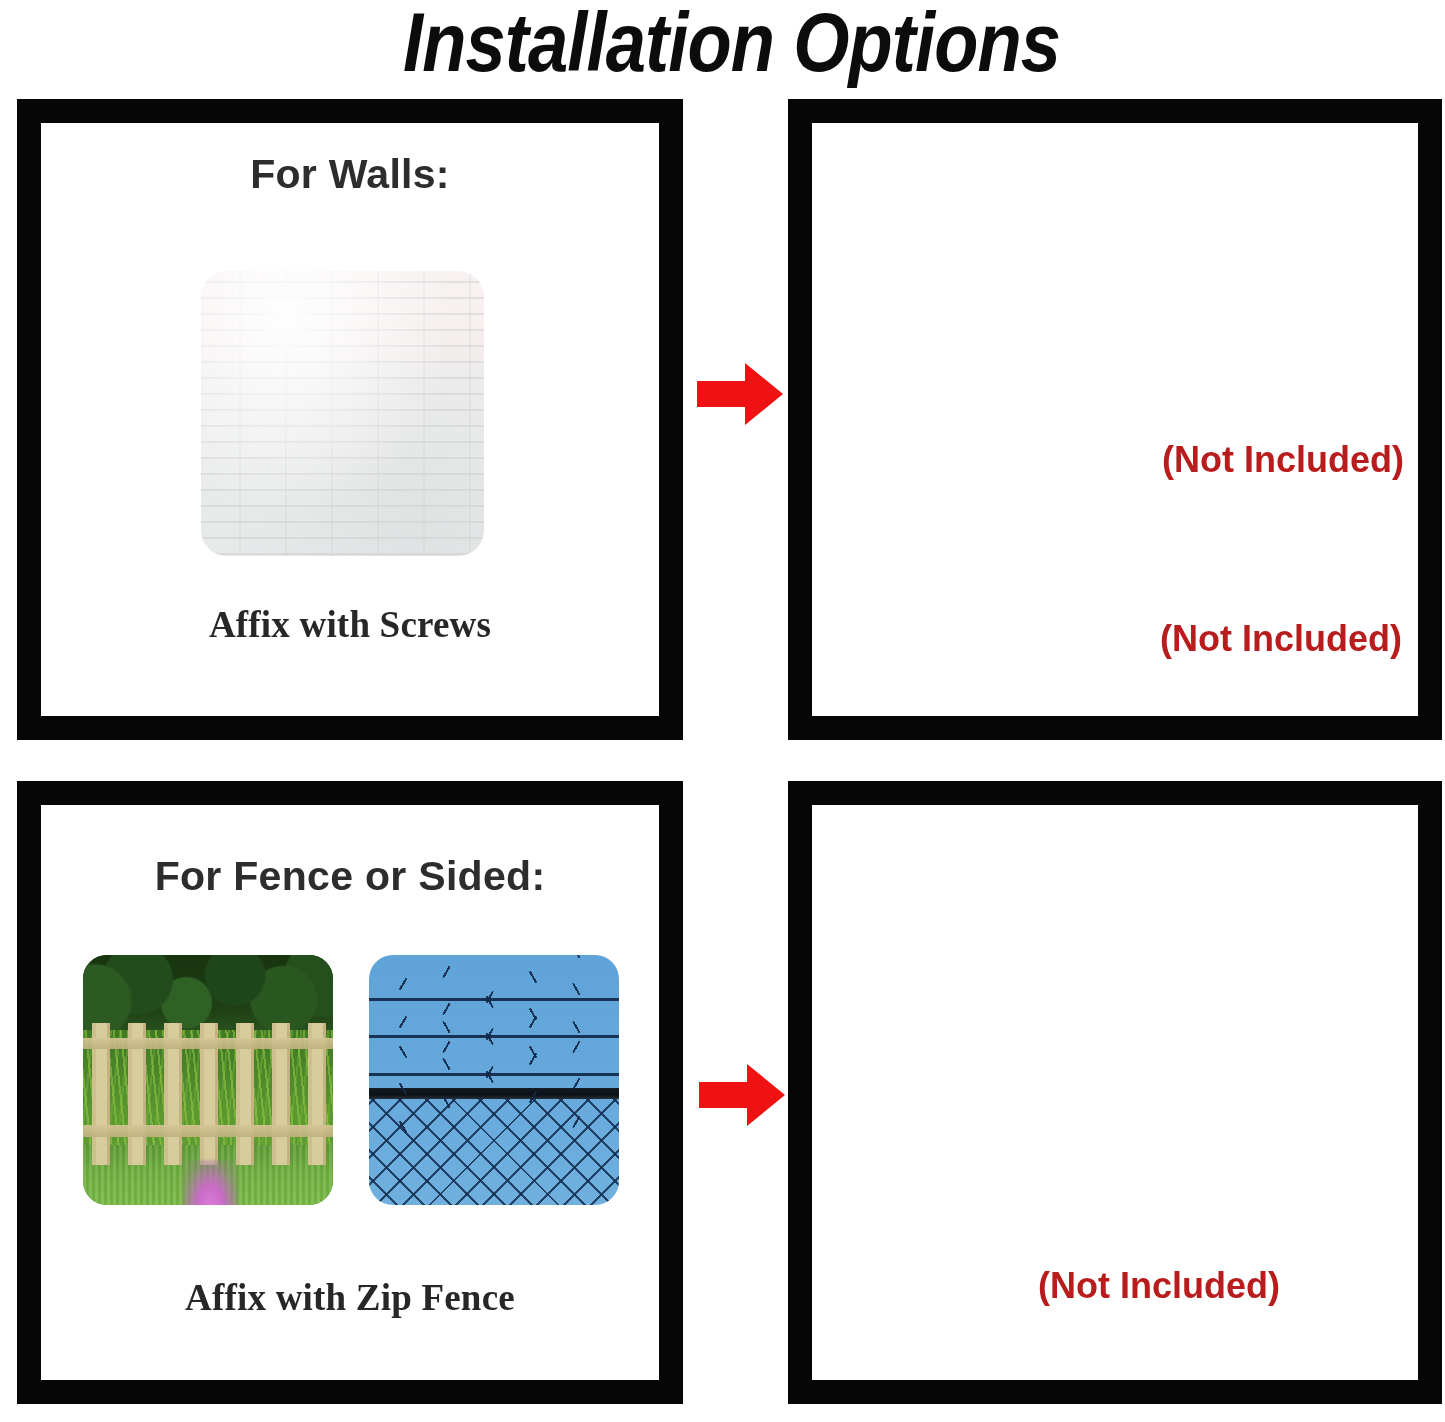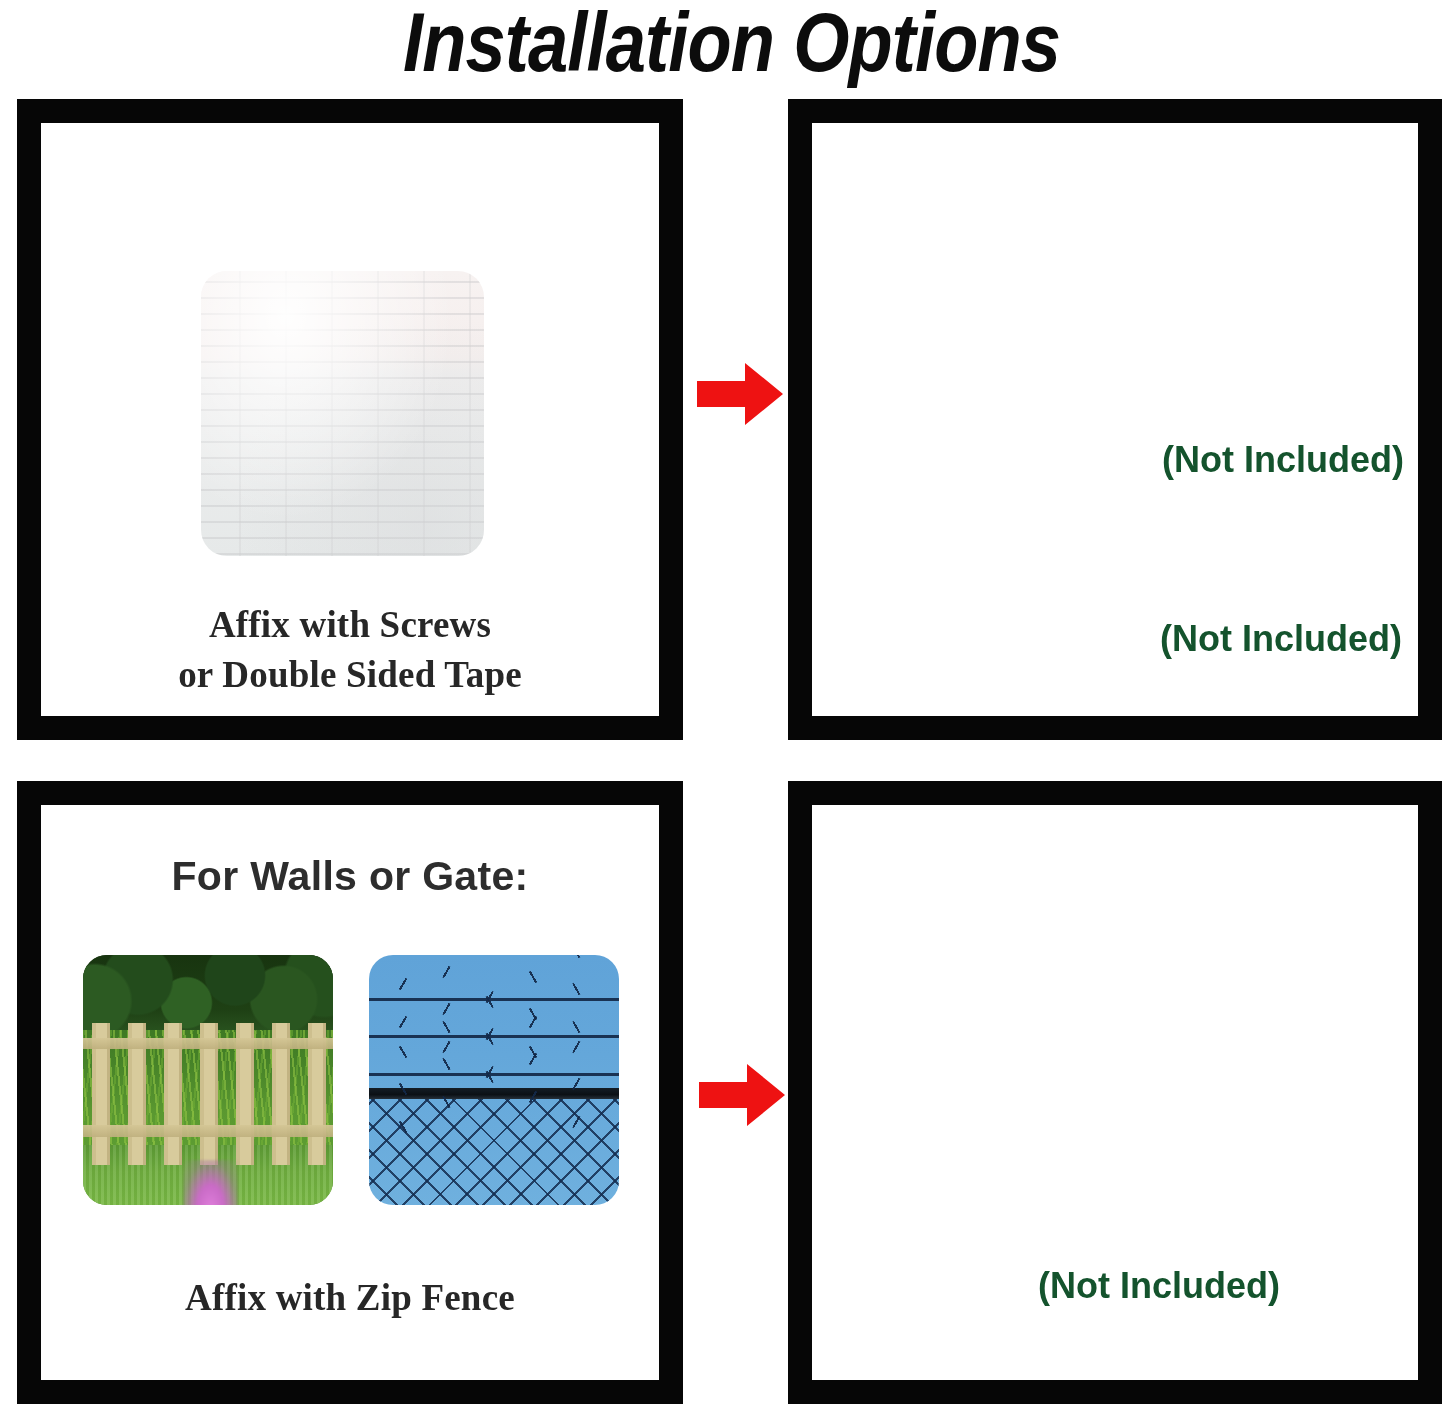--- a/index.html
+++ b/index.html
@@ -77,21 +77,21 @@
     font-weight: 700;
     color: #272727;
     line-height: 50px;
     letter-spacing: 0.2px;
     font-family: Liberation Serif, serif;
   }
   .note {
     position: absolute;
     font-size: 36px;
     font-weight: 700;
-    color: #14532d;
+    color: #b91c1c;
     white-space: nowrap;
   }
 
   
   .arrow {
     position: absolute;
   }
 
   
   #brick {
@@ -245,28 +245,28 @@
 </head>
 <body>
 
 <div id="page">
 
   <div id="title">Installation Options</div>
 
   <div class="panel" id="panel-walls">
     <div class="panel-inner">
 
+      <div class="heading" style="top:28px;">For Walls:</div>
 
       <div id="brick">
         <div class="rows"></div>
         <div class="sheen"></div>
       </div>
 
       <div class="caption" style="top:477px;">Affix with Screws</div>
-      <div class="caption" style="top:527px;">or Double Sided Tape</div>
 
     </div>
   </div>
 
   <div class="arrow" style="left:688px; top:363px; width:86px; height:62px;">
     <svg width="86" height="62" viewBox="0 0 86 62" xmlns="http://www.w3.org/2000/svg">
       <polygon points="0,18 48,18 48,0 86,31 48,62 48,44 0,44" fill="#ee1212"></polygon>
     </svg>
   </div>
 
@@ -276,21 +276,21 @@
       <div class="note" style="left:350px; top:316px;">(Not Included)</div>
 
       <div class="note" style="left:348px; top:495px;">(Not Included)</div>
 
     </div>
   </div>
 
   <div class="panel" id="panel-fence">
     <div class="panel-inner">
 
-      <div class="heading" style="top:48px;">For Walls or Gate:</div>
+      <div class="heading" style="top:48px;">For Fence or Sided:</div>
 
       <div class="photo" id="photo-picket" style="left:42px; top:150px;">
         <div class="sky"></div>
         <div class="hedge"></div>
         <div class="grass-bg"></div>
         <div class="lawn"></div>
         <div class="pickets"></div>
         <div class="rail r1"></div>
         <div class="rail r2"></div>
         <div class="path"></div>

